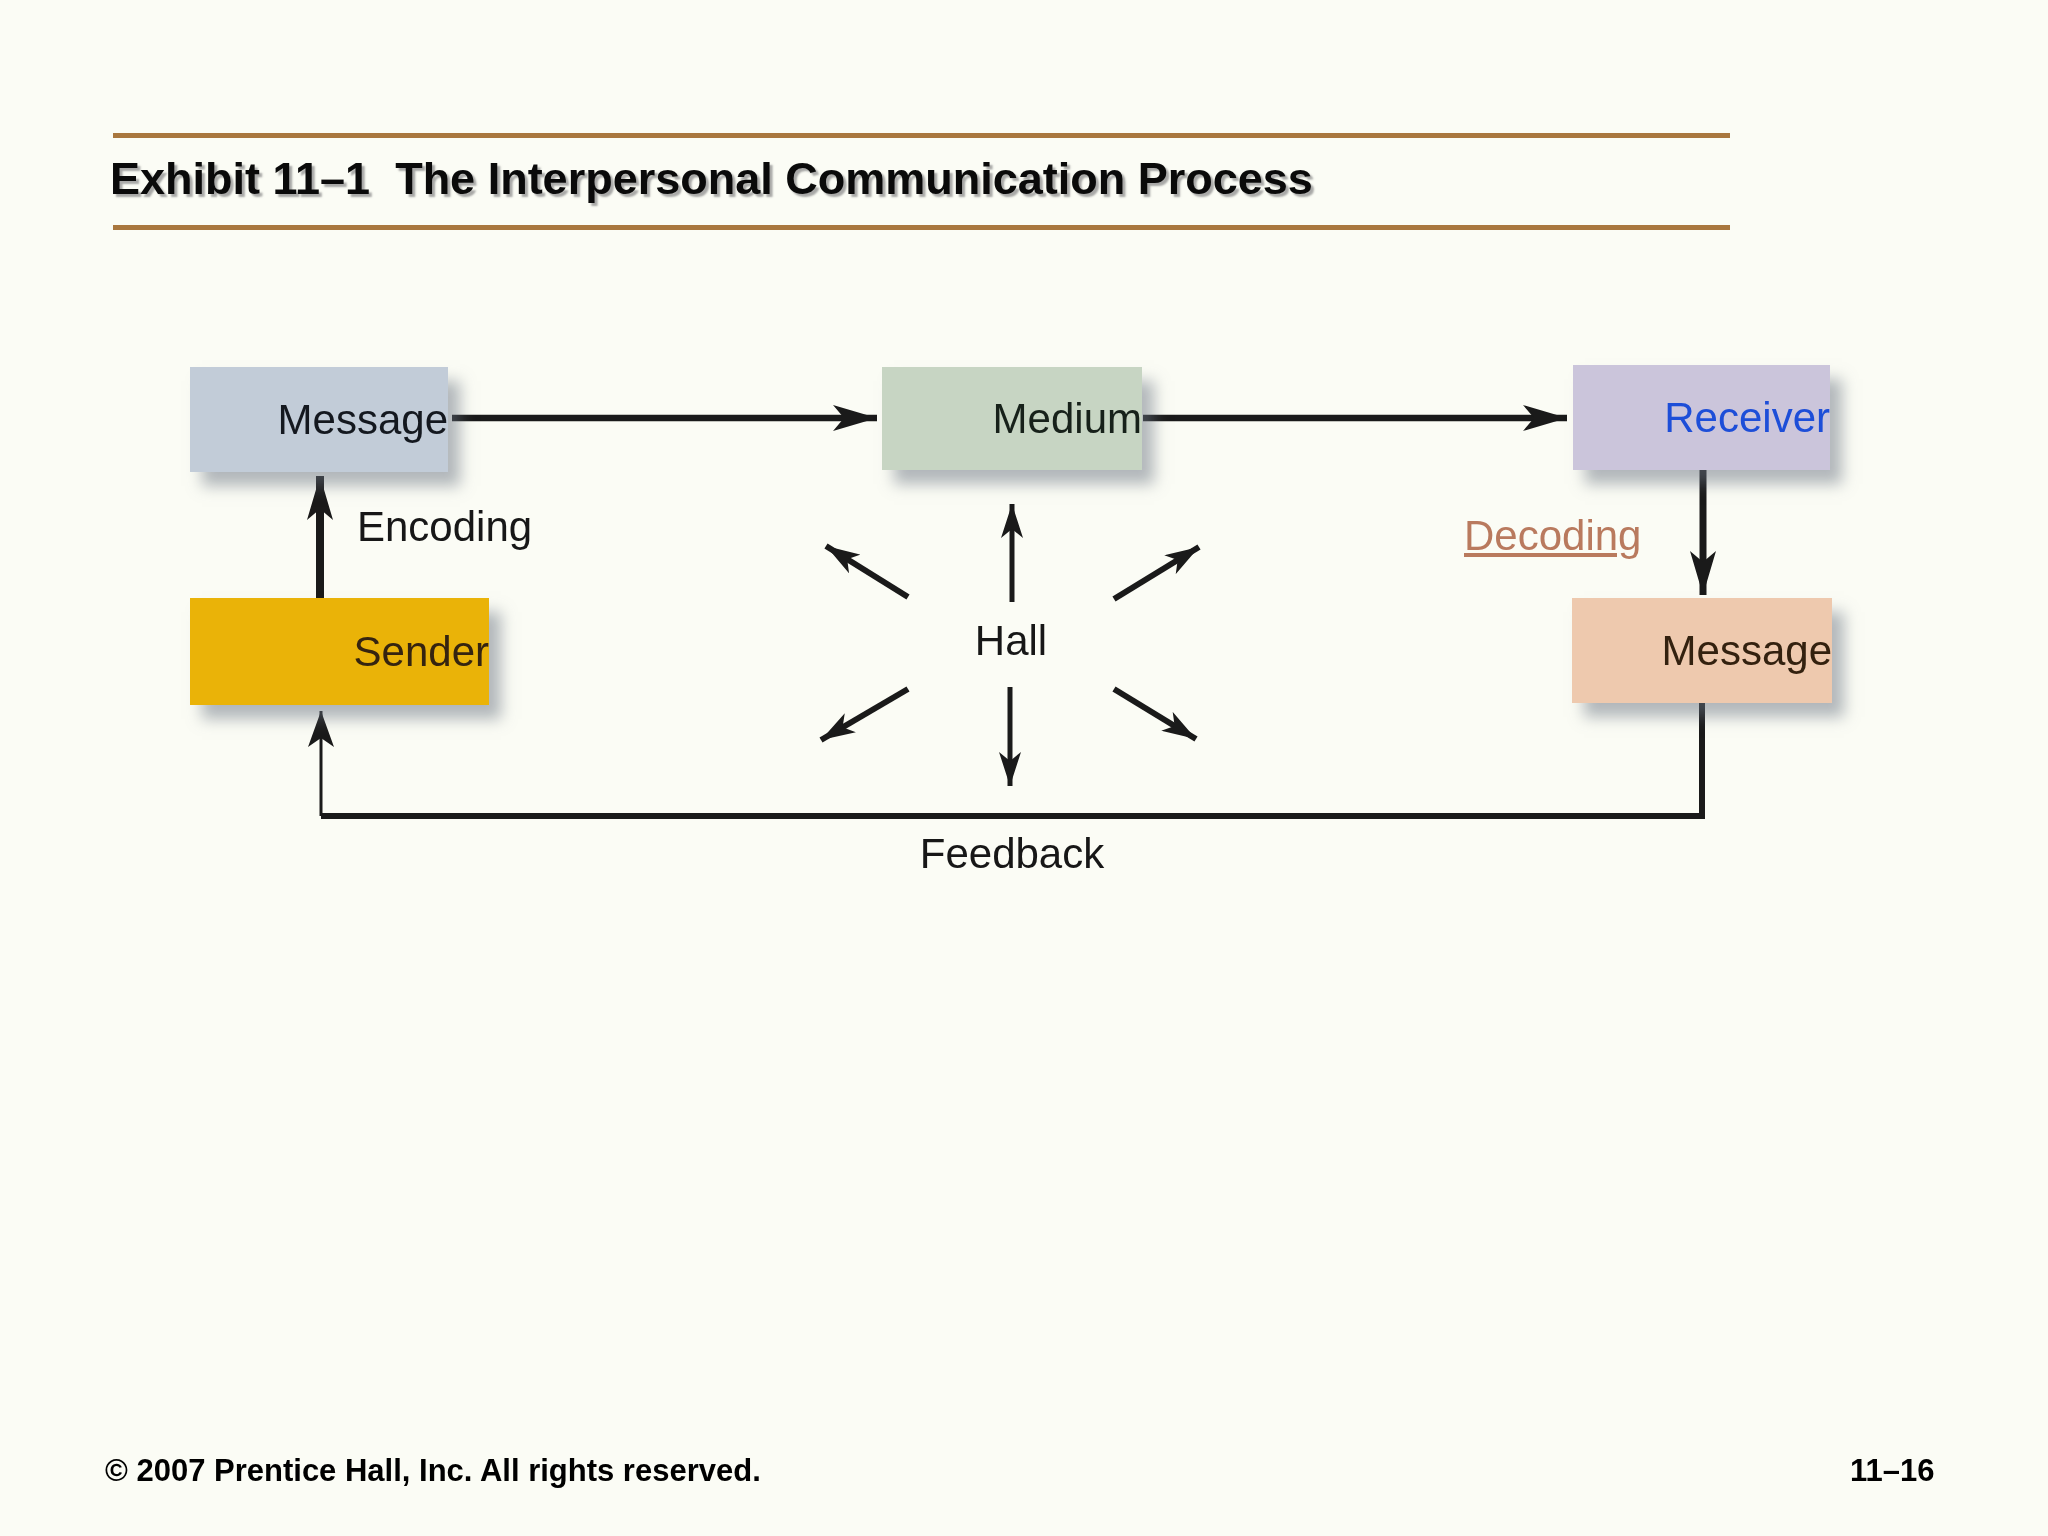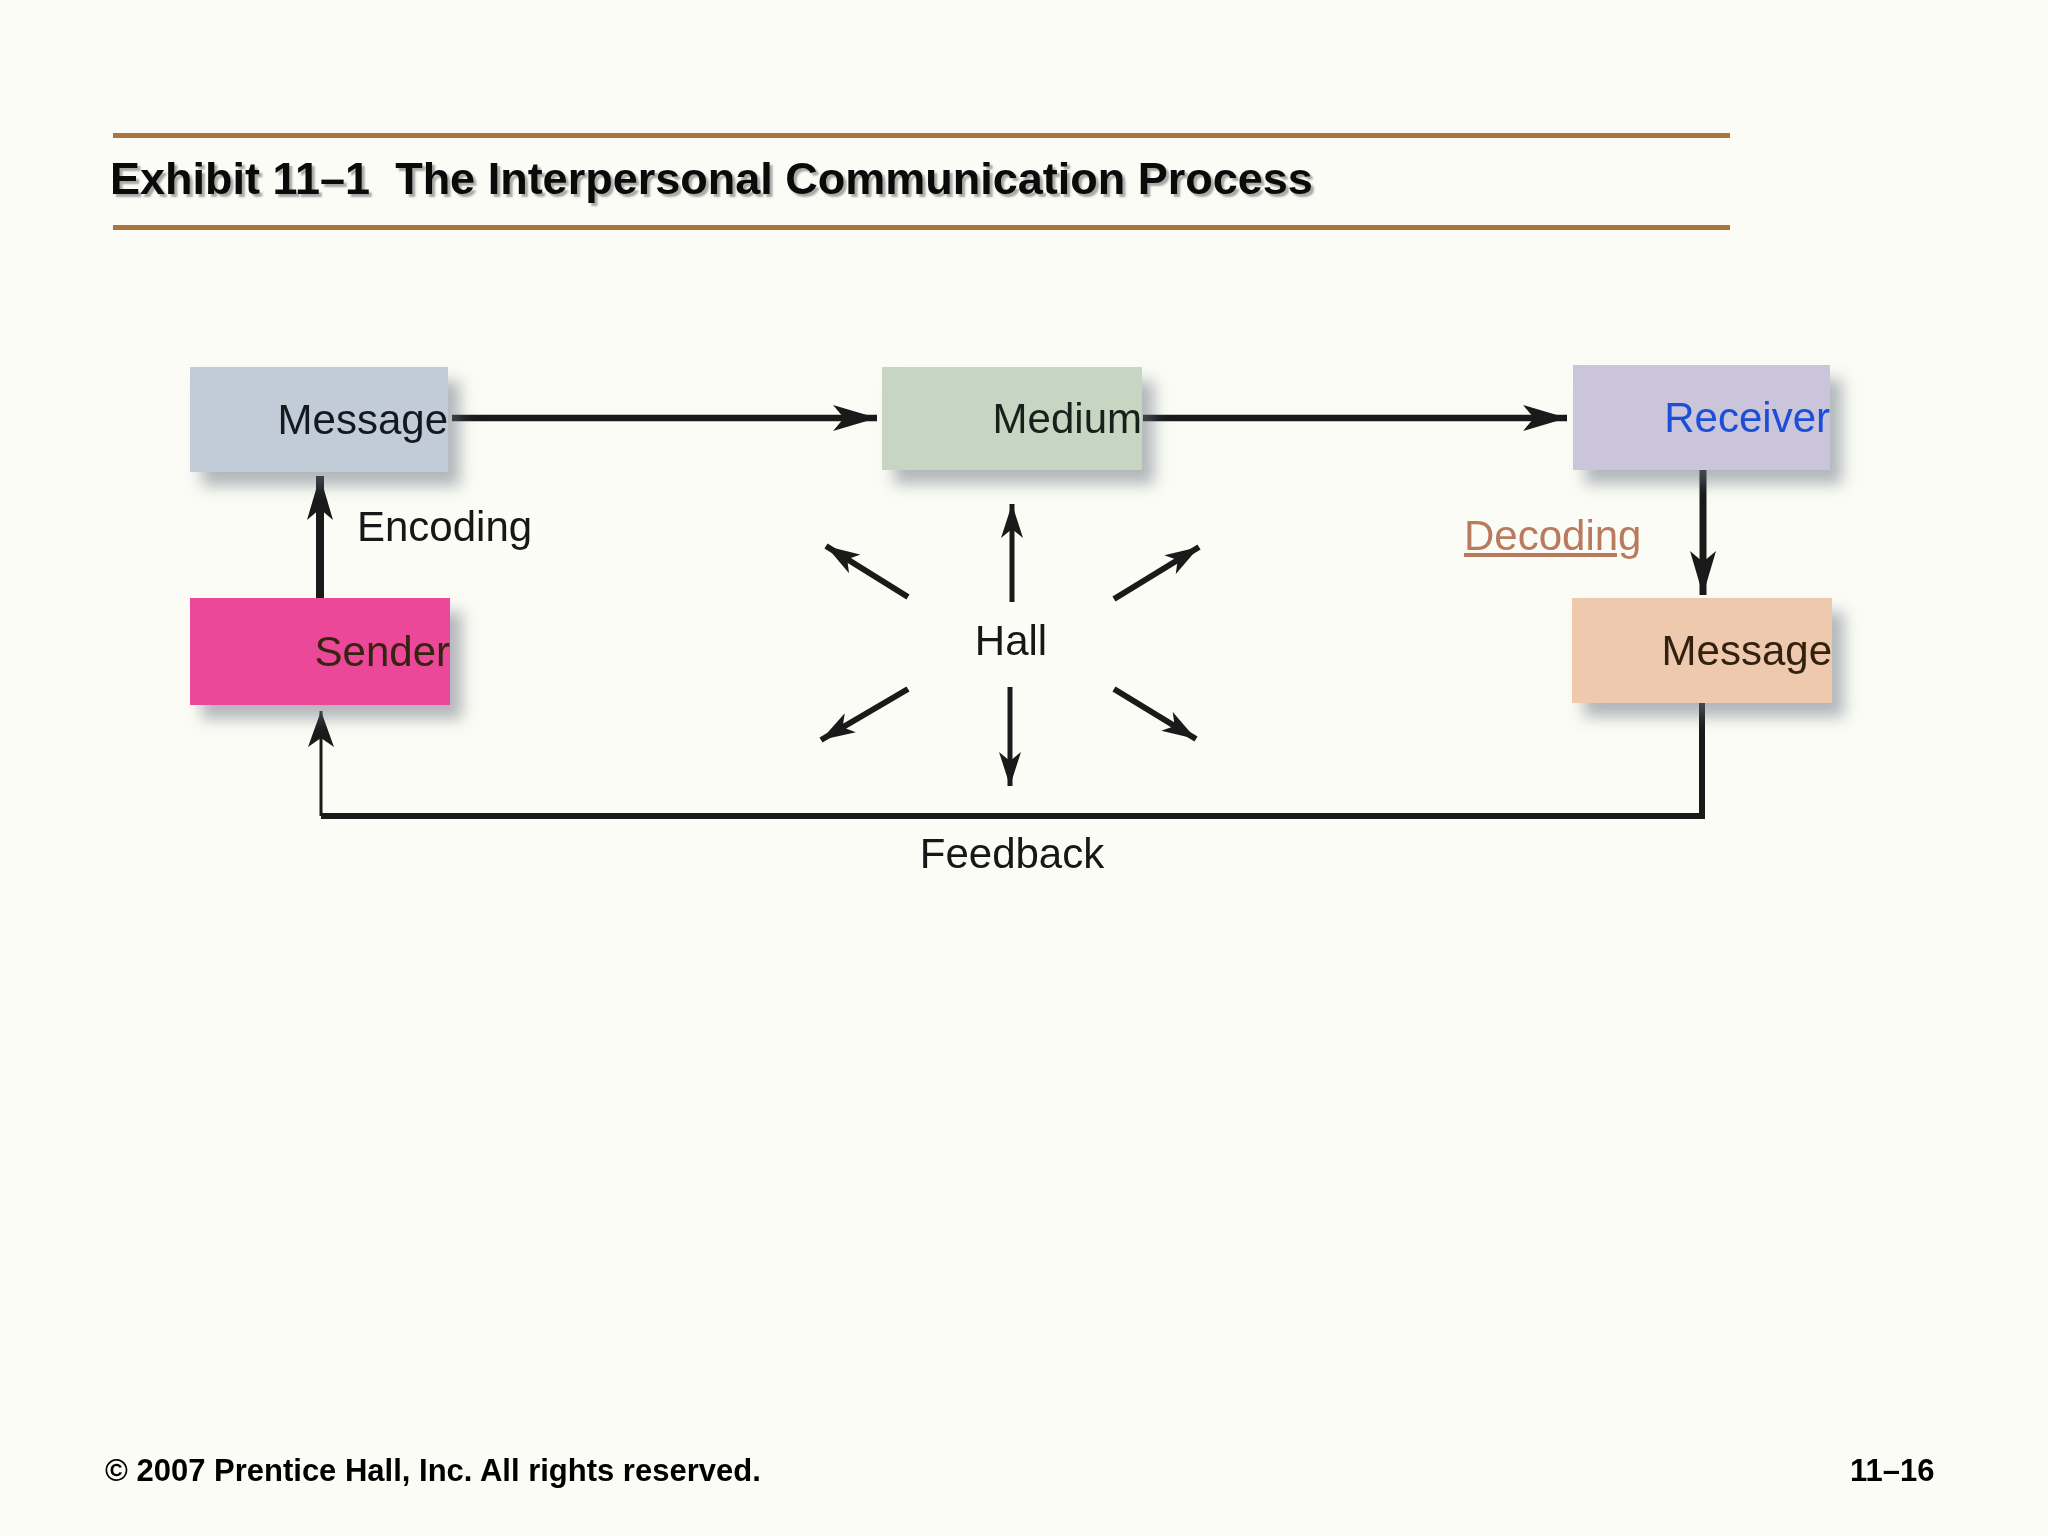--- a/index.html
+++ b/index.html
@@ -75,21 +75,21 @@
 
   <div class="box box-message-top" style="background-color: rgb(194, 204, 216);">
     <span style="color: rgb(20, 24, 31);">Message</span>
   </div>
   <div class="box box-medium" style="background-color: rgb(199, 213, 195);">
     <span style="color: rgb(23, 33, 26);">Medium</span>
   </div>
   <div class="box box-receiver" style="background-color: rgb(203, 197, 219);">
     <span style="color: #1d4ed8;">Receiver</span>
   </div>
-  <div class="box box-sender" style="background-color: #ec4899;">
+  <div class="box box-sender" style="background-color: #eab308; padding-left: 39px;">
     <span style="color: rgb(53, 36, 16);">Sender</span>
   </div>
   <div class="box box-message-right" style="background-color: rgb(238, 201, 174);">
     <span style="color: rgb(51, 33, 15);">Message</span>
   </div>
 
   <div class="flow-label label-encoding">Encoding</div>
   <div class="flow-label label-decoding" style="color: rgb(185, 122, 94); text-decoration: underline;">Decoding</div>
   <div class="flow-label label-noise">Hall</div>
   <div class="flow-label label-feedback">Feedback</div>

